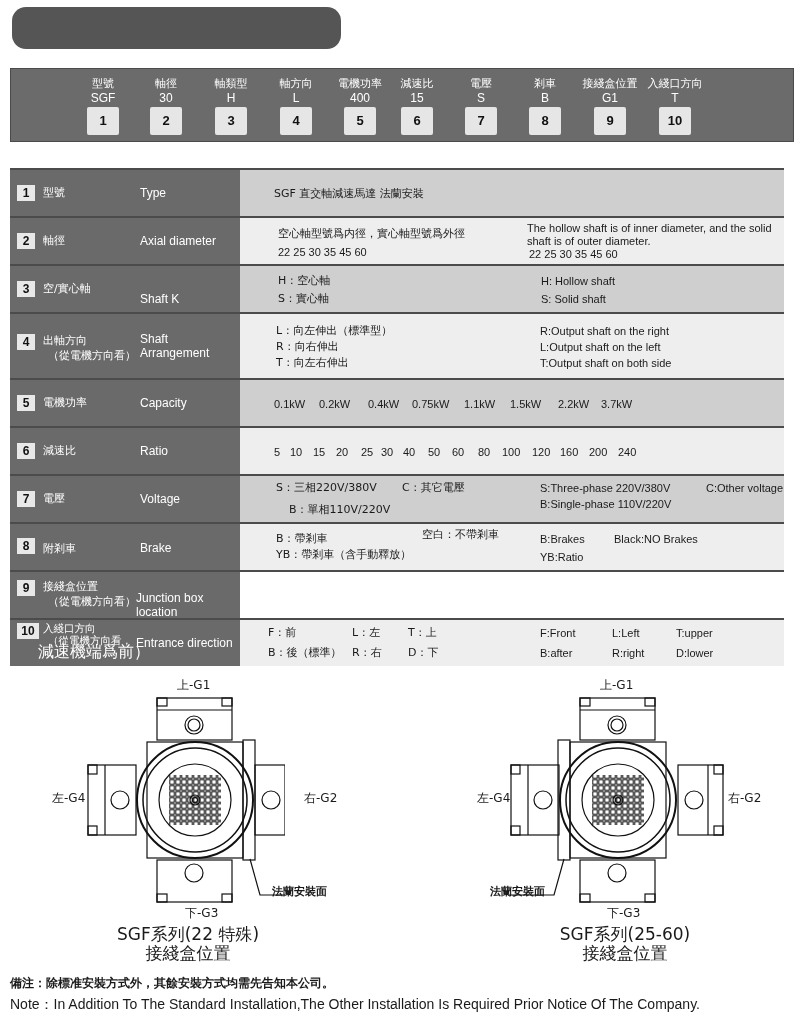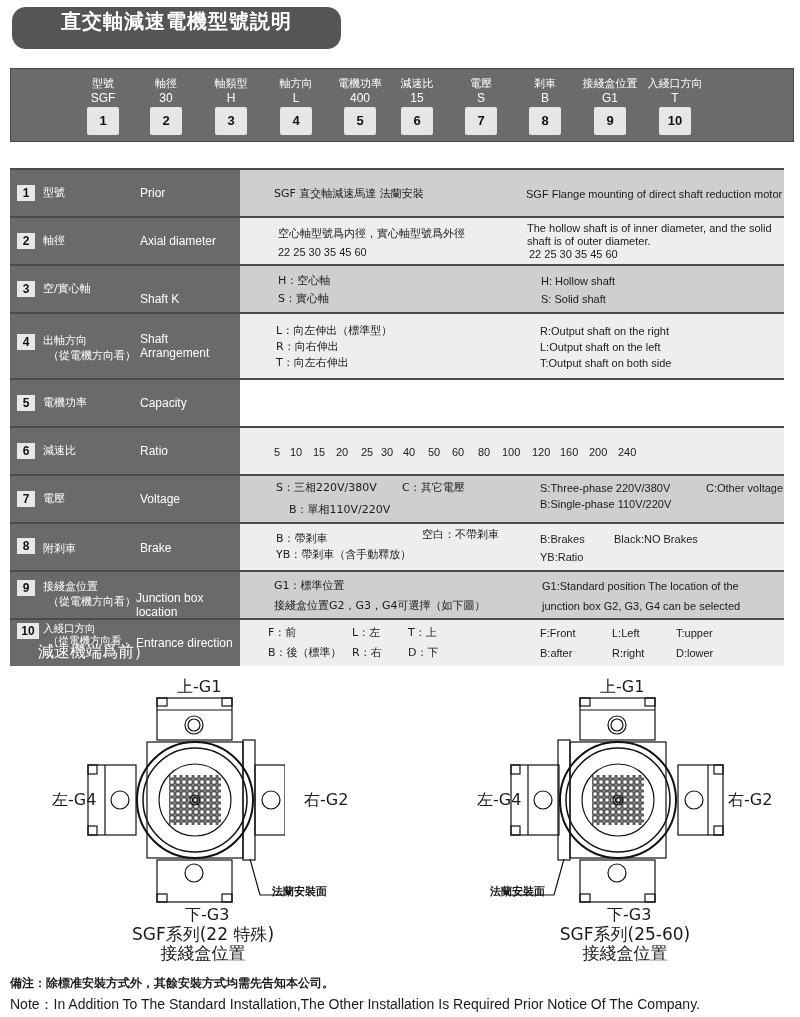--- a/index.html
+++ b/index.html
@@ -24,31 +24,30 @@
   .spec-zh { position: absolute; left: 33px; font-size: 11px; line-height: 14px; font-family: "DejaVu Sans", sans-serif; }
   .spec-en { position: absolute; left: 130px; font-size: 12px; }
   .spec-right { flex: 1; position: relative; font-size: 11px; color: #1a1a1a; }
   .spec-right.dark { background: #cfcfcf; }
   .spec-right.light { background: #eeeeee; }
   .cell-text { position: absolute; white-space: nowrap; line-height: 14px; }
   .cjk { font-family: "DejaVu Sans", sans-serif; }
 
   .diagram { position: absolute; }
   .diagram svg { display: block; }
-  .diag-label { position: absolute; font-size: 16px; white-space: nowrap; font-family: "DejaVu Sans", sans-serif; }
+  .diag-label { position: absolute; font-size: 12px; white-space: nowrap; font-family: "DejaVu Sans", sans-serif; }
   .diag-caption { position: absolute; text-align: center; font-size: 17px; line-height: 19px; font-family: "DejaVu Sans", sans-serif; }
 
   .note-zh { position: absolute; left: 10px; top: 975px; font-size: 12px; font-weight: bold; font-family: "DejaVu Sans", sans-serif; }
   .note-en { position: absolute; left: 10px; top: 996px; font-size: 14px; text-align: right; }
 </style>
 </head>
 <body>
 
 <div class="title-pill">
-  <div class="zh">直交軸減速電機型號説明</div>
 </div>
 
 <div class="code-bar">
   <div class="code-col" style="left:56px">
       <div class="lbl">型號</div>
       <div class="val">SGF</div>
       <div class="box">1</div>
     </div>
   <div class="code-col" style="left:119px">
       <div class="lbl">軸徑</div>
@@ -96,25 +95,24 @@
       <div class="box">10</div>
     </div>
 </div>
 
 <div class="spec-table">
 
   <div class="spec-row" style="height:48px">
     <div class="spec-left">
       <div class="spec-num" style="top: 15px;">1</div>
       <div class="spec-zh" style="top: 16px;">型號</div>
-      <div class="spec-en" style="top: 16px;">Prior</div>
+      <div class="spec-en" style="top: 16px;">Type</div>
     </div>
     <div class="spec-right dark">
       <div class="cell-text cjk" style="left:34px;top:17px">SGF  直交軸減速馬達   法蘭安裝</div>
-      <div class="cell-text" style="left:286px;top:17px">SGF Flange mounting of direct shaft reduction motor</div>
     </div>
   </div>
 
   <div class="spec-row" style="height:48px">
     <div class="spec-left">
       <div class="spec-num" style="top: 15px;">2</div>
       <div class="spec-zh" style="top: 16px;">軸徑</div>
       <div class="spec-en" style="top: 16px; text-align: center;">Axial diameter</div>
     </div>
     <div class="spec-right light">
@@ -155,20 +153,30 @@
       <div class="cell-text" style="left:300px;top:26px">L:Output shaft on the left</div>
       <div class="cell-text" style="left:300px;top:42px">T:Output shaft on both side</div>
     </div>
   </div>
 
   <div class="spec-row" style="height:48px">
     <div class="spec-left">
       <div class="spec-num" style="top: 15px;">5</div>
       <div class="spec-zh" style="top: 16px;">電機功率</div>
       <div class="spec-en" style="top: 16px;">Capacity</div>
+    </div>
+    <div class="spec-right dark">
+      <div class="cell-text" style="left:34px;top:17px">0.1kW</div>
+      <div class="cell-text" style="left:79px;top:17px">0.2kW</div>
+      <div class="cell-text" style="left:128px;top:17px">0.4kW</div>
+      <div class="cell-text" style="left:172px;top:17px">0.75kW</div>
+      <div class="cell-text" style="left:224px;top:17px">1.1kW</div>
+      <div class="cell-text" style="left:270px;top:17px">1.5kW</div>
+      <div class="cell-text" style="left:318px;top:17px">2.2kW</div>
+      <div class="cell-text" style="left:361px;top:17px">3.7kW</div>
     </div>
   </div>
 
   <div class="spec-row" style="height:48px">
     <div class="spec-left">
       <div class="spec-num" style="top: 15px;">6</div>
       <div class="spec-zh" style="top: 16px;">減速比</div>
       <div class="spec-en" style="top: 16px;">Ratio</div>
     </div>
     <div class="spec-right light">
@@ -222,26 +230,20 @@
     </div>
   </div>
 
   <div class="spec-row" style="height:48px">
     <div class="spec-left">
       <div class="spec-num" style="top:8px">9</div>
       <div class="spec-zh" style="top:8px">接綫盒位置</div>
       <div class="spec-zh" style="top:23px;left:38px">（從電機方向看）</div>
       <div class="spec-en" style="left:126px;top:19px">Junction box location</div>
     </div>
-    <div class="spec-right dark">
-      <div class="cell-text cjk" style="left:34px;top:7px">G1：標準位置</div>
-      <div class="cell-text cjk" style="left:34px;top:27px">接綫盒位置G2，G3，G4可選擇（如下圖）</div>
-      <div class="cell-text" style="left:302px;top:7px">G1:Standard position The location of the</div>
-      <div class="cell-text" style="left:302px;top:27px">junction box G2, G3, G4 can be selected</div>
-    </div>
   </div>
 
   <div class="spec-row" style="height:48px">
     <div class="spec-left">
       <div class="spec-num wide" style="top:3px">10</div>
       <div class="spec-zh" style="top:2px;font-size:10.5px;line-height:12px">入綫口方向</div>
       <div class="spec-zh" style="top:14px;left:38px;font-size:10.5px;line-height:12px">（從電機方向看，</div>
       <div class="spec-zh" style="top:26px;left:28px;font-size:16px;line-height:12px">減速機端爲前）</div>
       <div class="spec-en" style="left: 126px; top: 16px;">Entrance direction</div>
     </div>
@@ -308,21 +310,21 @@
         <rect x="0.8" y="0.8" width="4.4" height="4.4" fill="none" stroke="#111" stroke-width="1"></rect>
       </pattern>
     </defs>
   </svg>
 </div>
 <div class="diag-label" style="left:177px;top:677px">上-G1</div>
 <div class="diag-label" style="left:52px;top:790px">左-G4</div>
 <div class="diag-label" style="left:304px;top:790px">右-G2</div>
 <div class="diag-label" style="left:185px;top:905px">下-G3</div>
 <div class="diag-label" style="left:272px;top:884px;font-size:11px;font-weight:bold">法蘭安裝面</div>
-<div class="diag-caption" style="left:123px;top:925px;width:160px">
+<div class="diag-caption" style="left:108px;top:925px;width:160px">
   <div>SGF系列(22 特殊)</div>
   <div>接綫盒位置</div>
 </div>
 
 <div class="diagram" style="left:508px;top:695px">
   <svg width="220" height="210" viewBox="0 0 220 210">
     <g fill="none" stroke="#111" stroke-width="1.2">
       <rect x="72" y="3" width="75" height="42"></rect>
       <rect x="72" y="3" width="10" height="8"></rect>
         <rect x="137" y="3" width="10" height="8"></rect>

